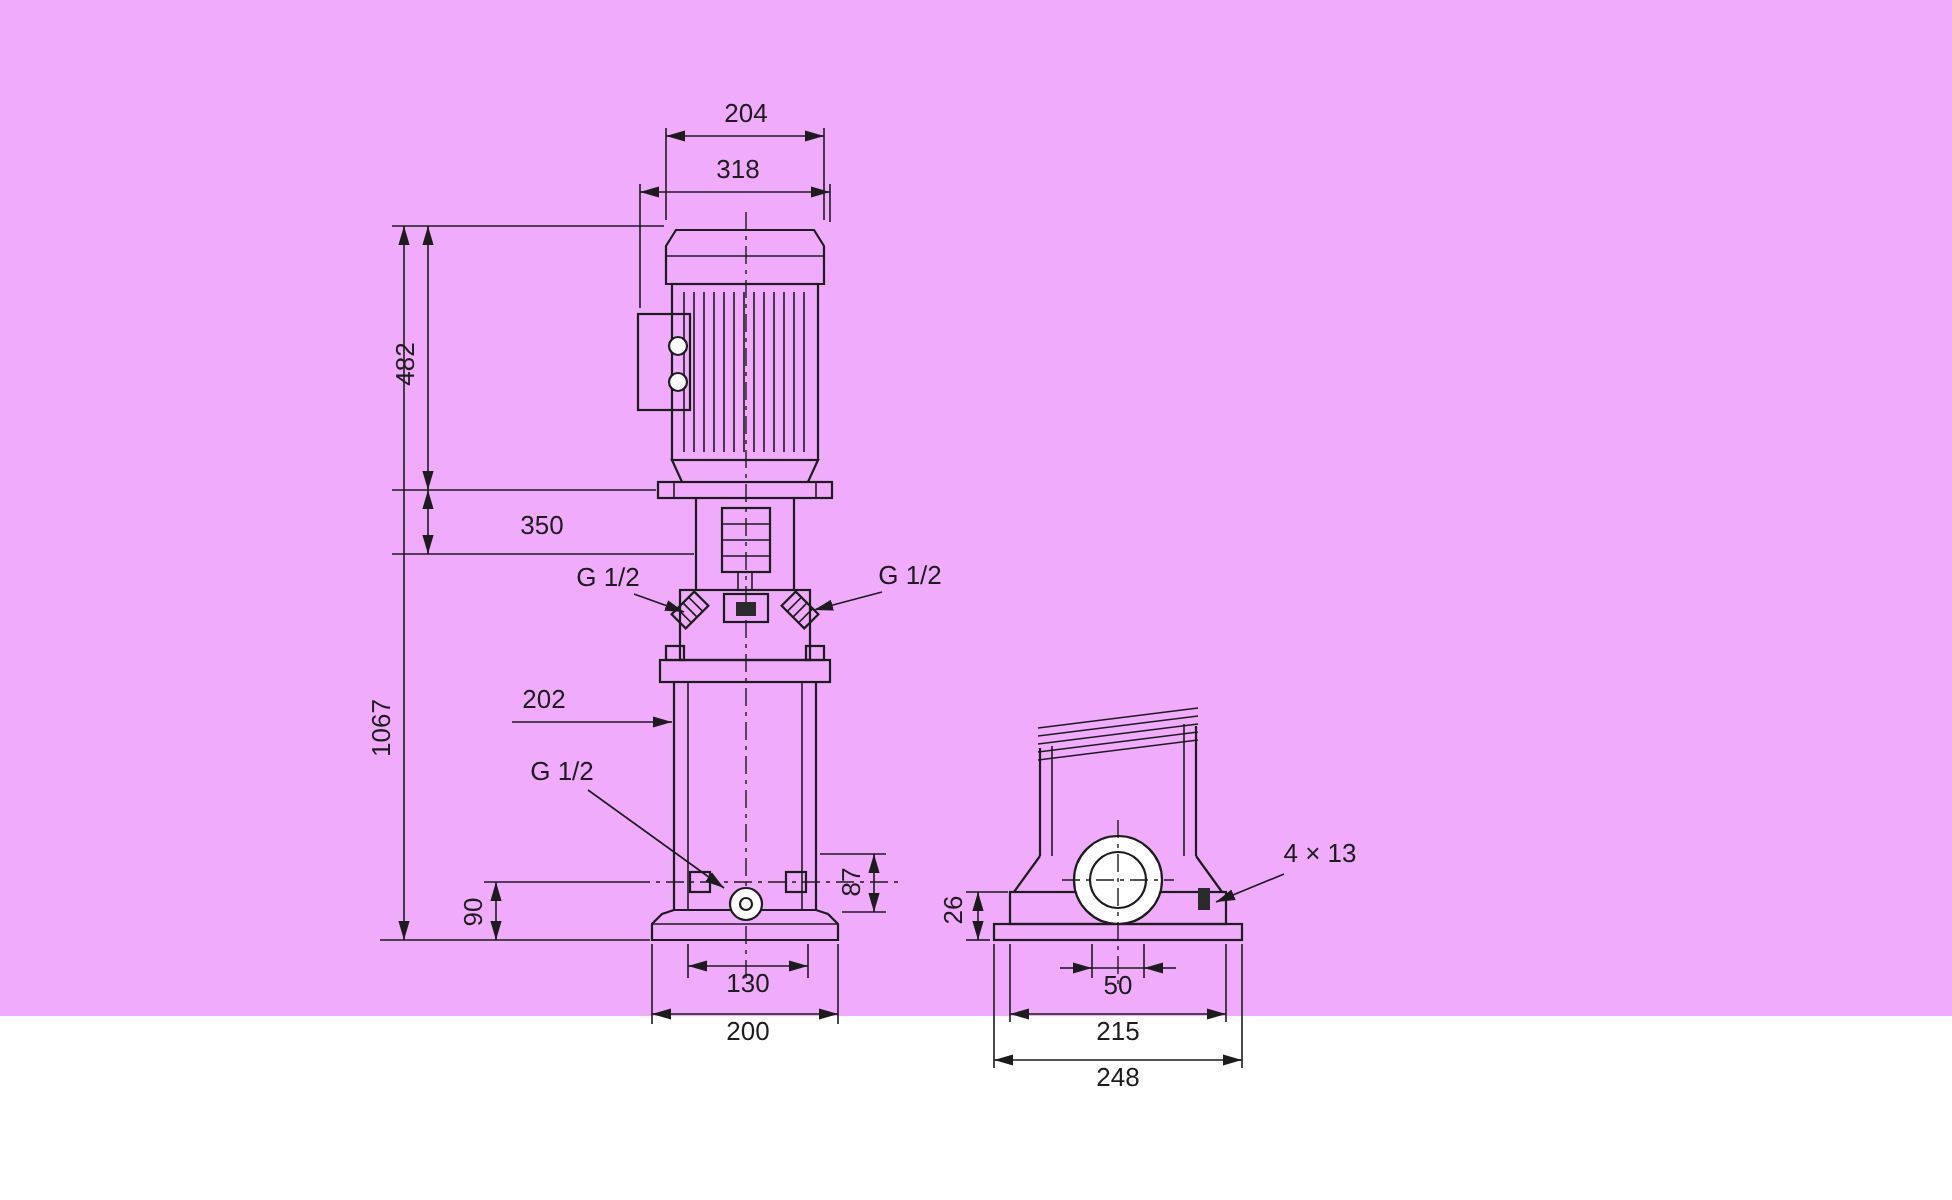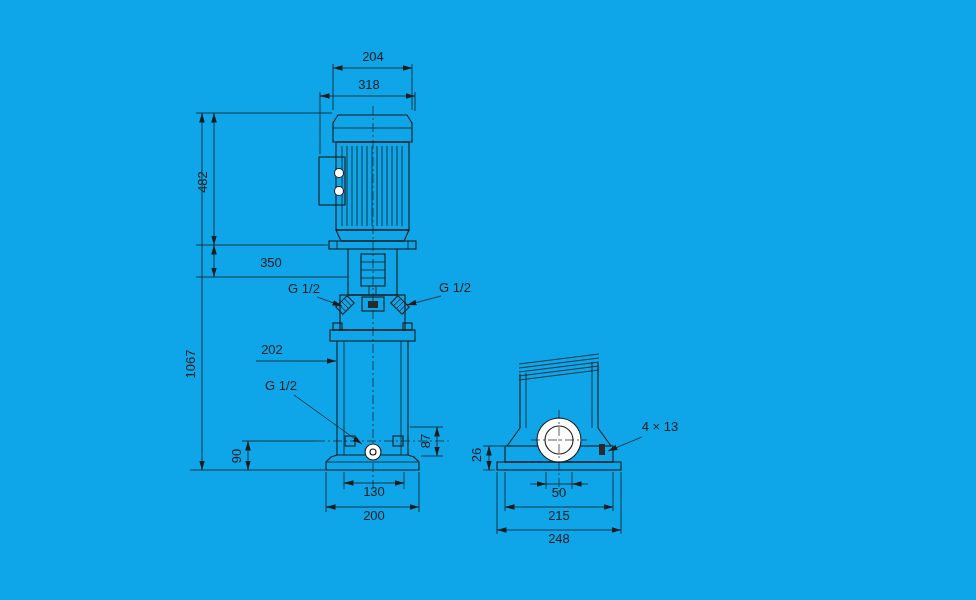--- a/index.html
+++ b/index.html
@@ -1,17 +1,17 @@
 <!DOCTYPE html>
 <html><head>
 <meta charset="utf-8">
 <style>
   * { margin:0; padding:0; box-sizing:border-box; }
   html,body { width:976px; height:600px; background:#ffffff; overflow:hidden; }
-  .canvas { position:relative; width:976px; height:600px; background:#0ea5e9;
+  .canvas { position:relative; width:976px; height:508px; background:#f0abfc;
             font-family:"Liberation Sans", sans-serif; }
   svg { display:block; }
   .part  { fill:none; stroke:#1c1c1c; stroke-width:1.1; stroke-linejoin:miter; }
   .thin  { fill:none; stroke:#1c1c1c; stroke-width:0.8; }
   .dim   { fill:none; stroke:#1c1c1c; stroke-width:0.8; }
   .cl    { fill:none; stroke:#1c1c1c; stroke-width:0.7; stroke-dasharray:9 3 2 3; }
   .fillw { fill:#ffffff; stroke:#1c1c1c; stroke-width:1.1; }
   .dark  { fill:#2a2a2a; stroke:none; }
   .lbl   { fill:#1c1c1c; font-size:13px; font-family:"Liberation Sans", sans-serif; }
 </style>

